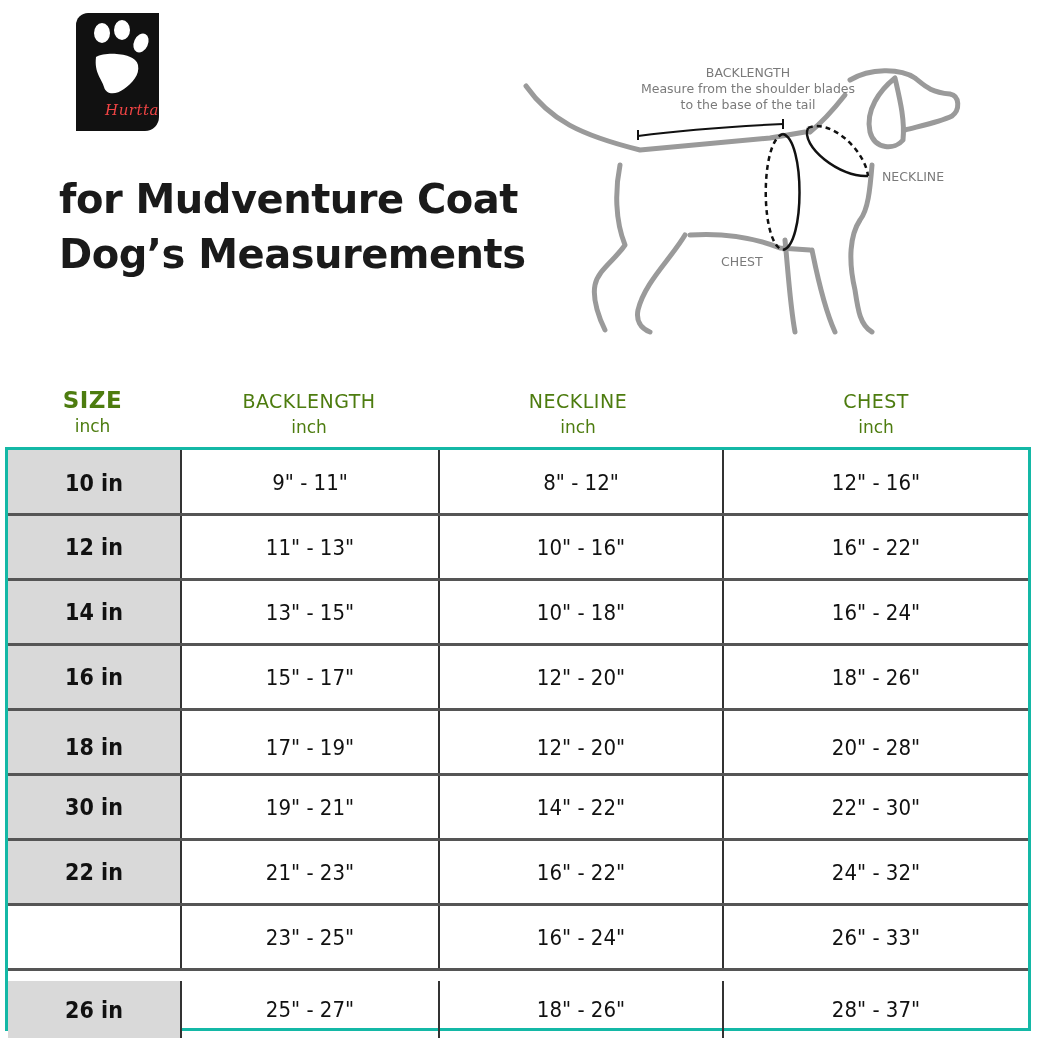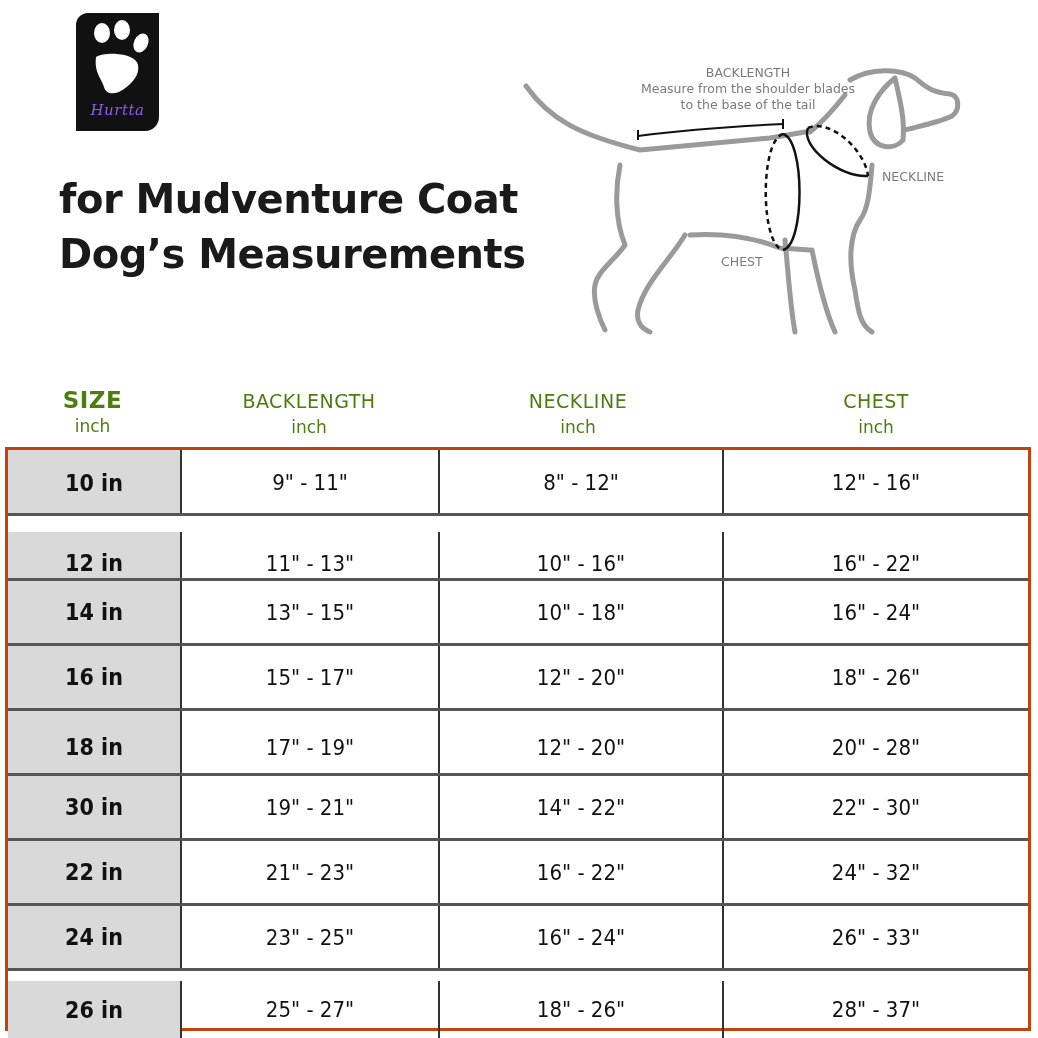--- a/index.html
+++ b/index.html
@@ -2,36 +2,36 @@
 <html><head>
 <meta charset="utf-8">
 <style>
   html, body { margin:0; padding:0; background:#ffffff; }
   body { width:1038px; height:1038px; position:relative; overflow:hidden;
          font-family:"DejaVu Sans", "Liberation Sans", sans-serif; color:#111; }
 
   .logo { position:absolute; left:76px; top:13px; width:83px; height:118px;
           background:#111; border-top-left-radius:12px; border-bottom-right-radius:14px; overflow:hidden; }
   .logo svg { position:absolute; left:0; top:0; }
-  .logo-text { position:absolute; left:0; width:83px; top:88px; text-align:center; color:#8b5cf6;
+  .logo-text { position:absolute; left:0; width:83px; top:88px; text-align:right; color:#ef4444;
                font-family:"DejaVu Serif", serif; font-style:italic; font-size:15px; letter-spacing:0.5px; }
 
   .title { position:absolute; left:59px; top:172px; font-family:"DejaVu Sans", sans-serif;
            font-weight:bold; font-size:40px; line-height:55px; letter-spacing:-0.5px; color:#1a1a1a; }
 
   .diagram { position:absolute; left:520px; top:50px; width:480px; height:300px; }
   .diag-label { position:absolute; font-family:"DejaVu Sans", sans-serif; color:#7a7a7a;
                 font-size:12.5px; text-align:center; line-height:16px; white-space:nowrap; }
 
   .col-head { position:absolute; text-align:center; color:#4d7c0f; }
   .col-head .h { font-family:"DejaVu Sans", sans-serif; font-size:19px; letter-spacing:0.5px; line-height:24px; }
   .col-head .h.size { font-weight:bold; font-size:23px; }
   .col-head .u { font-family:"DejaVu Sans", sans-serif; font-size:17px; line-height:28px; }
 
-  .table { position:absolute; left:5px; top:447px; width:1026px; border:3px solid #c2410c; box-sizing:border-box;
+  .table { position:absolute; left:5px; top:447px; width:1026px; border:3px solid #14b8a6; box-sizing:border-box;
            height:584px; }
   .row { position:absolute; left:0; width:1020px; height:65px; box-sizing:border-box; }
   .row-sep { position:absolute; left:0; width:1020px; height:3px; background:#555; }
   .cell { position:absolute; top:0; height:100%; display:flex; align-items:center; justify-content:center;
           box-sizing:border-box; font-family:"DejaVu Sans Condensed", "DejaVu Sans", sans-serif; font-size:22px; color:#111; }
   .cell.size { left:0; width:172px; background:#d9d9d9; font-weight:bold; font-size:23px; }
   .cell.c1 { left:172px; width:258px; border-left:2px solid #333; }
   .cell.c2 { left:430px; width:284px; border-left:2px solid #333; }
   .cell.c3 { left:714px; width:306px; border-left:2px solid #333; }
 </style>
@@ -111,21 +111,21 @@
 </div>
 
 <div class="table">
   <div class="row" style="top:0px;">
     <div class="cell size">10 in</div>
     <div class="cell c1">9" - 11"</div>
     <div class="cell c2">8" - 12"</div>
     <div class="cell c3">12" - 16"</div>
   </div>
   <div class="row-sep" style="top:63px;"></div>
-  <div class="row" style="top:66px; height:62px;margin-top:16px;">
+  <div class="row" style="top:66px; height:62px;">
     <div class="cell size">12 in</div>
     <div class="cell c1">11" - 13"</div>
     <div class="cell c2">10" - 16"</div>
     <div class="cell c3">16" - 22"</div>
   </div>
   <div class="row-sep" style="top:128px;"></div>
   <div class="row" style="top:131px; height:62px;">
     <div class="cell size">14 in</div>
     <div class="cell c1">13" - 15"</div>
     <div class="cell c2">10" - 18"</div>
@@ -154,21 +154,20 @@
   </div>
   <div class="row-sep" style="top:388px;"></div>
   <div class="row" style="top:391px; height:62px;">
     <div class="cell size">22 in</div>
     <div class="cell c1">21" - 23"</div>
     <div class="cell c2">16" - 22"</div>
     <div class="cell c3">24" - 32"</div>
   </div>
   <div class="row-sep" style="top:453px;"></div>
   <div class="row" style="top:456px; height:62px;">
-    <div class="cell size">24 in</div>
     <div class="cell c1">23" - 25"</div>
     <div class="cell c2">16" - 24"</div>
     <div class="cell c3">26" - 33"</div>
   </div>
   <div class="row-sep" style="top:518px;"></div>
   <div class="row" style="top:531px; height:57px;padding-left:28px;">
     <div class="cell size">26 in</div>
     <div class="cell c1">25" - 27"</div>
     <div class="cell c2">18" - 26"</div>
     <div class="cell c3">28" - 37"</div>

